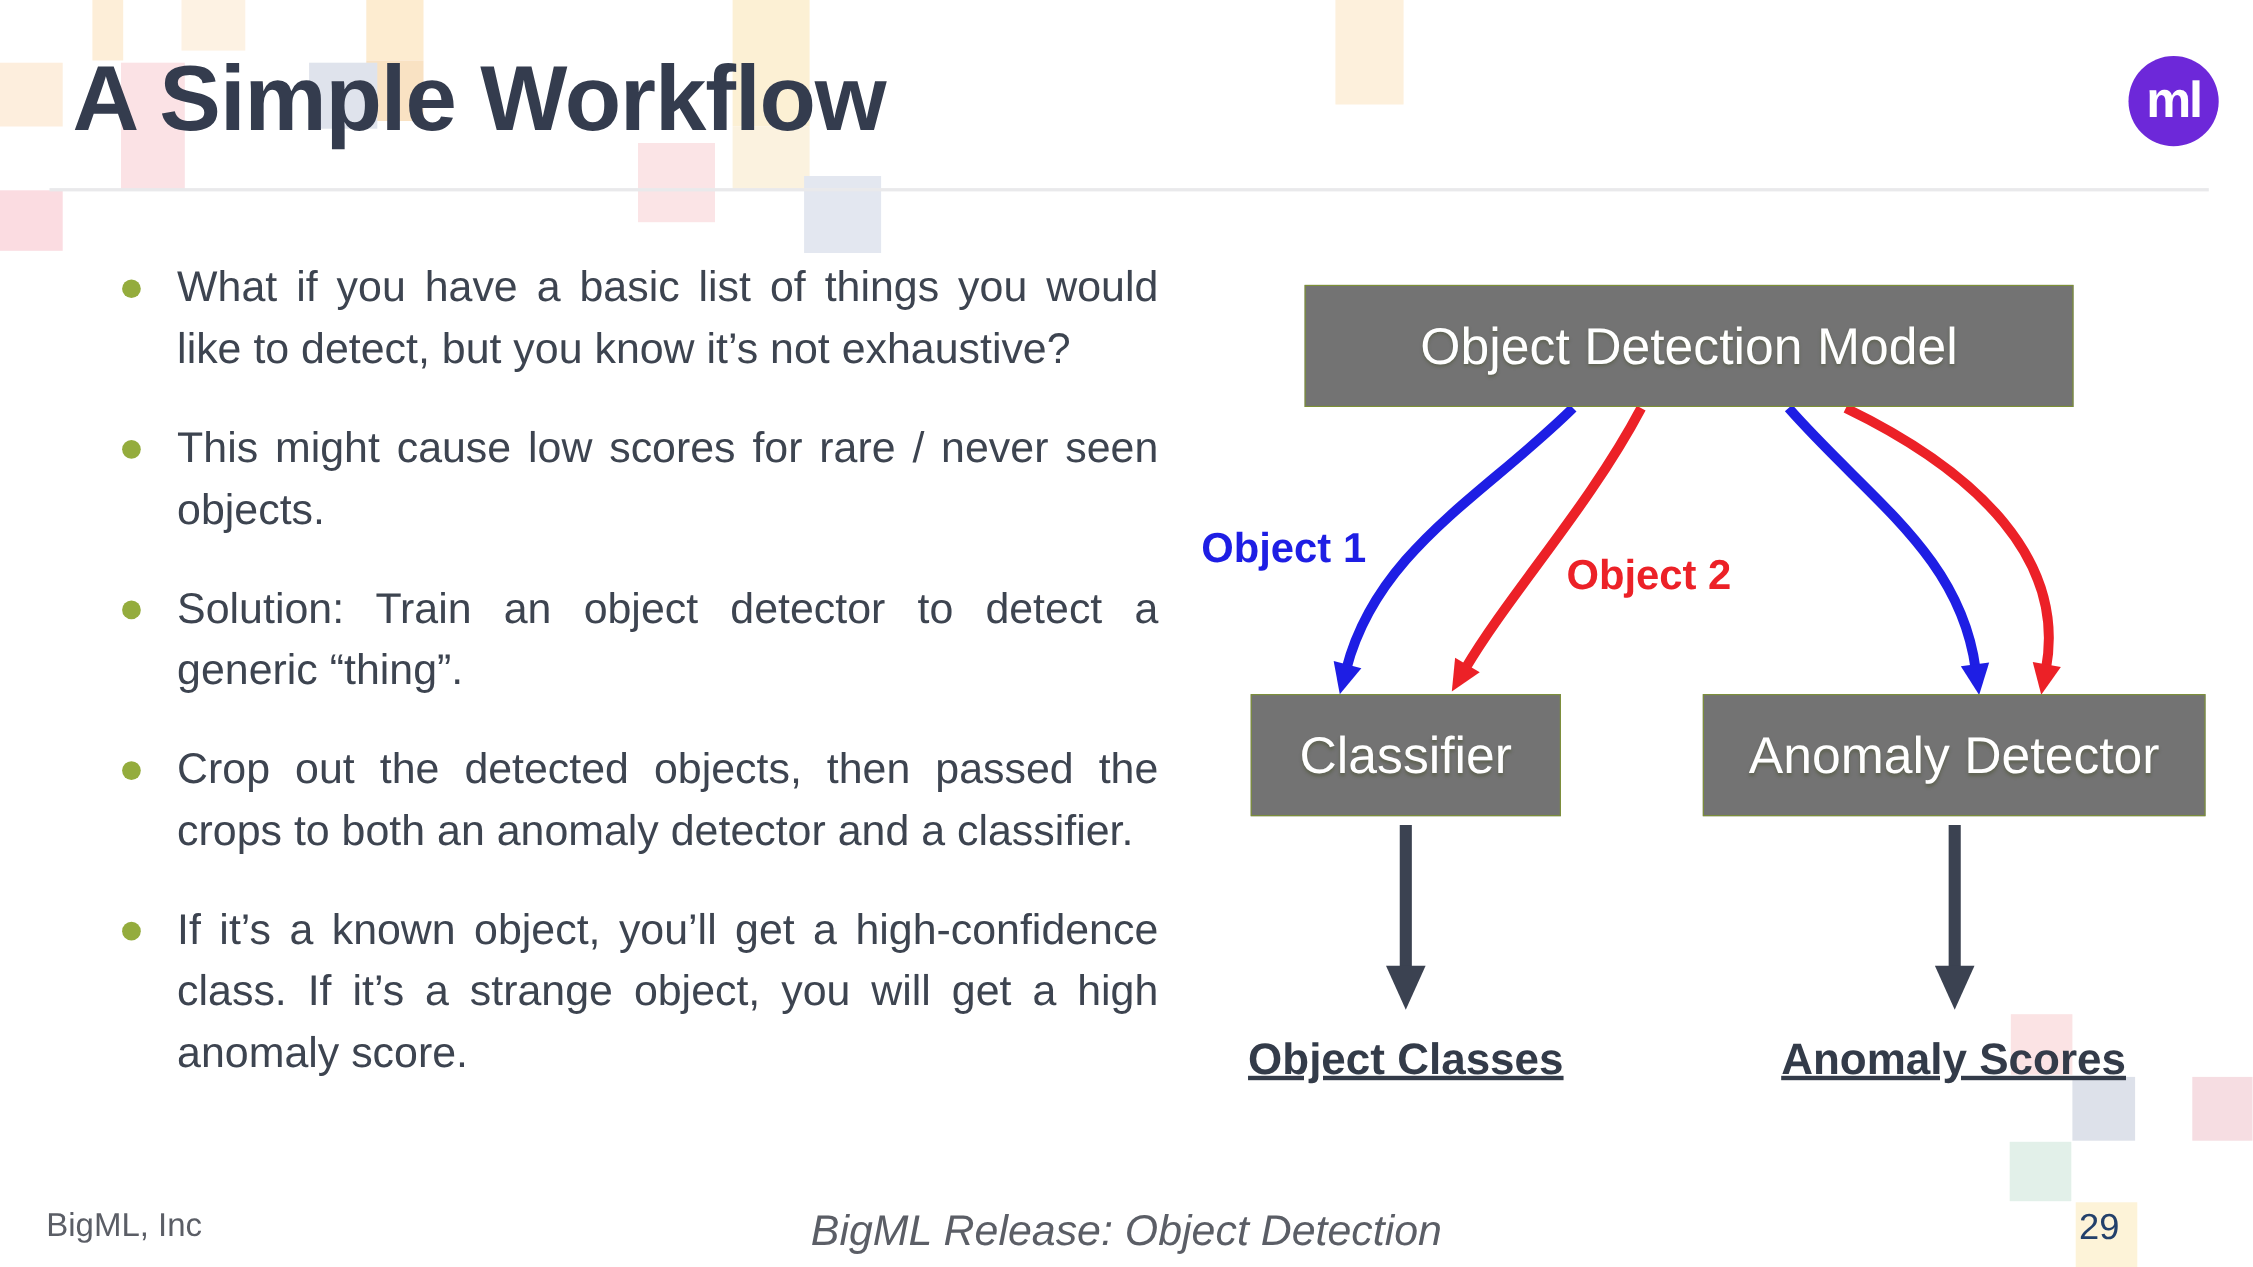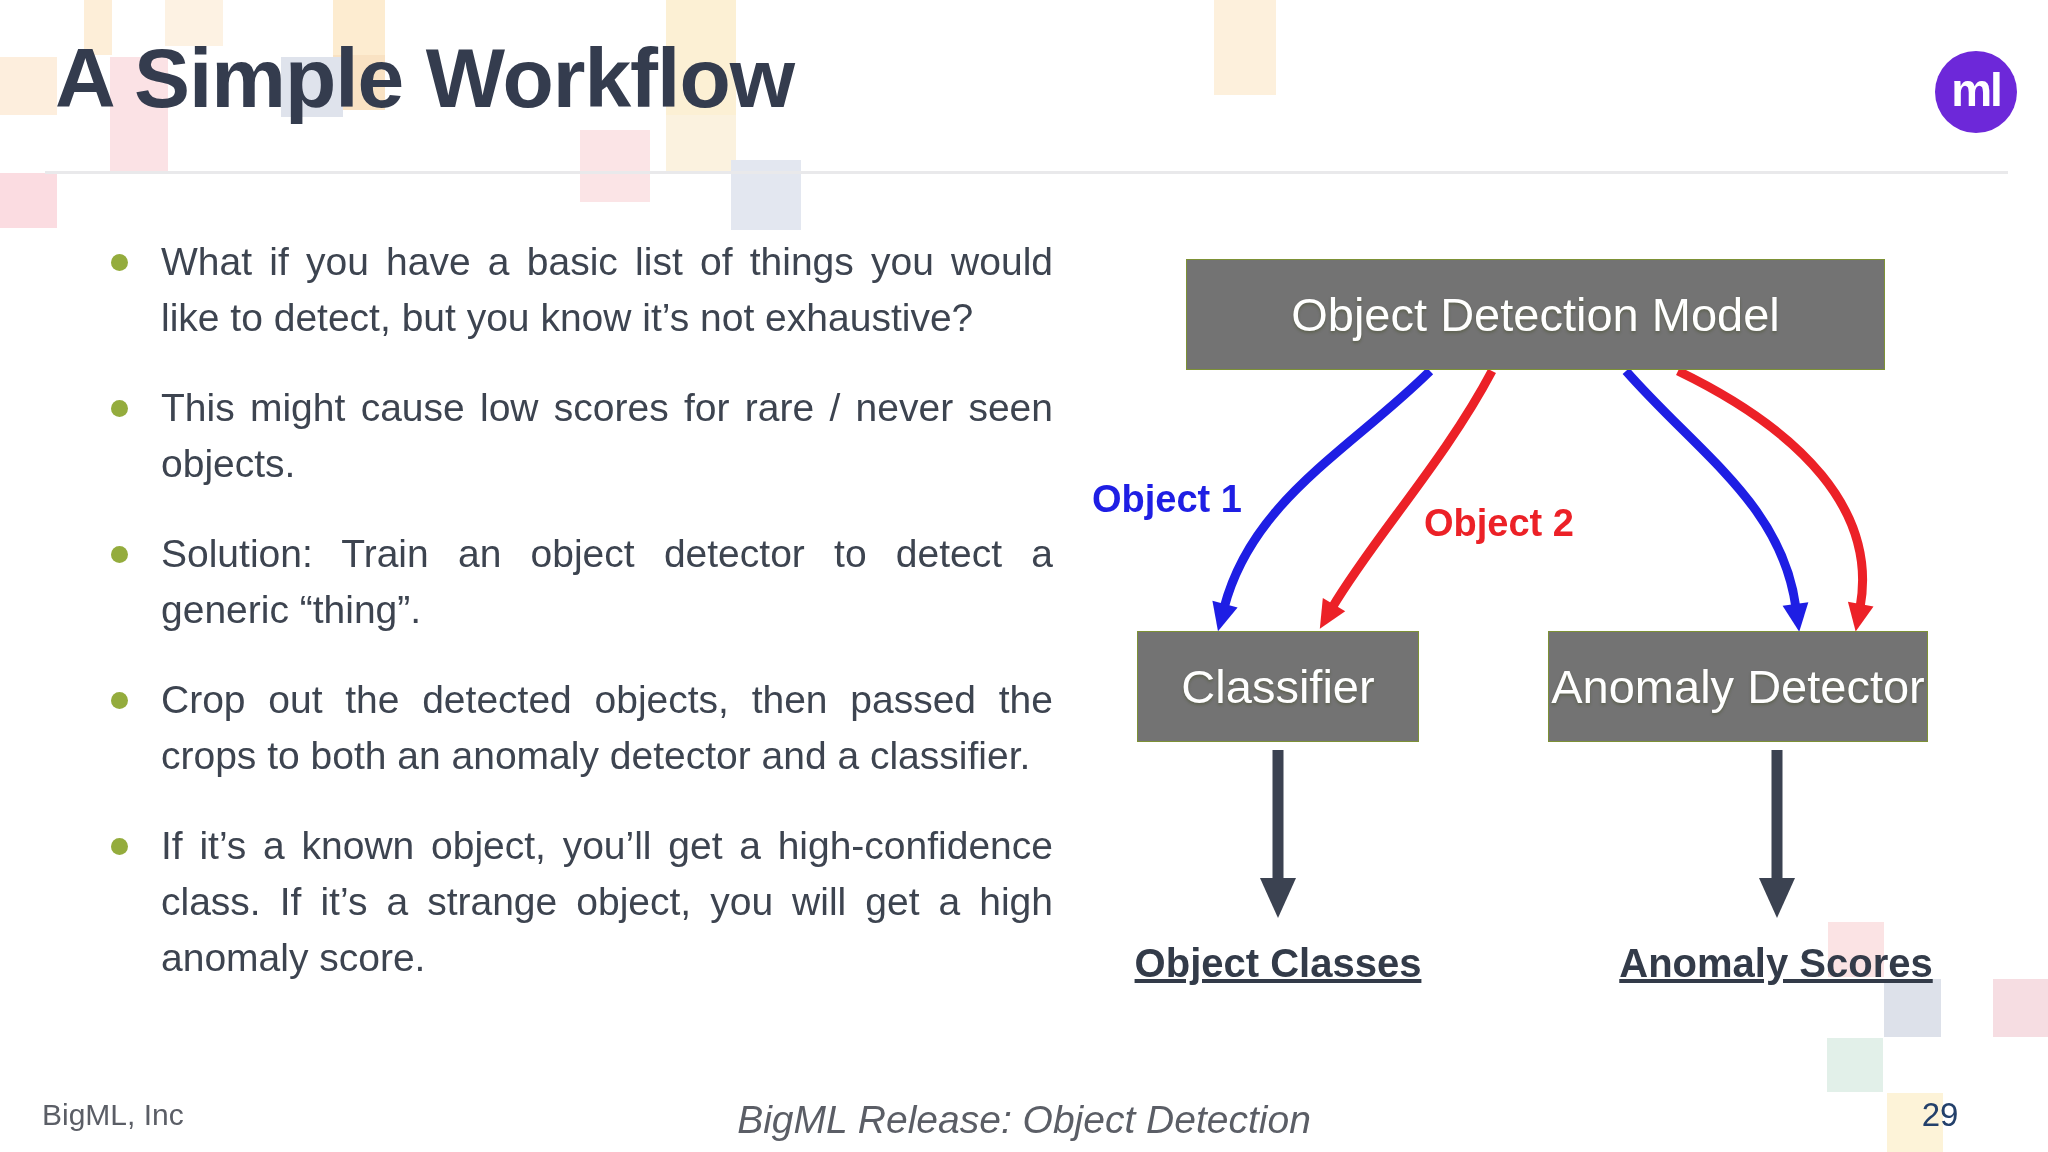--- a/index.html
+++ b/index.html
@@ -4,21 +4,21 @@
 <style>
   html,body { margin:0; padding:0; background:#fff; }
   .slide {
     position:relative; width:2048px; height:1152px; overflow:hidden;
     background:#ffffff; font-family:"Liberation Sans", sans-serif;
   }
   .sq { position:absolute; }
 
   
   .title {
-    position:absolute; left:55px; top:30px; margin:0;
+    position:absolute; left:55px; top:30px; margin:11px;
     font-size:84px; font-weight:700; color:#343C4E; letter-spacing:-1px;
     z-index:3;
   }
   .divider {
     position:absolute; left:45px; top:171px; width:1963px; height:3px;
     background:#e9e9eb; z-index:2;
   }
   .logo {
     position:absolute; left:1935px; top:51px; width:82px; height:82px;
     border-radius:50%; background:#6d28d9; z-index:3;
@@ -50,21 +50,21 @@
     display:flex; align-items:center; justify-content:center; z-index:3;
     box-sizing:border-box;
   }
   .node span {
     color:#ffffff; font-size:47px;
     text-shadow:0 2px 3px rgba(55,65,15,0.35);
     white-space:nowrap;
   }
   .node-model      { left:1186px; top:259px; width:699px; height:111px; }
   .node-classifier { left:1137px; top:631px; width:282px; height:111px; }
-  .node-anomaly    { left:1548px; top:631px; width:380px; height:111px; }
+  .node-anomaly    { left:1548px; top:631px; width:457px; height:111px; }
 
   .arrow-label { position:absolute; font-size:38px; font-weight:700; z-index:3; white-space:nowrap; }
   .label-object1 { left:1092px; top:478px; color:#1E1EE4; }
   .label-object2 { left:1424px; top:502px; color:#EC2127; }
 
   .out-label {
     position:absolute; top:941px; width:460px; text-align:center;
     font-size:40px; font-weight:700; color:#333B49; z-index:3; white-space:nowrap;text-decoration:underline;
   }
   .out-classes { left:1048px; }
@@ -74,21 +74,21 @@
 
   
   .footer-left {
     position:absolute; left:42px; top:1098px; font-size:30px; color:#5B5E66; z-index:3;
   }
   .footer-center {
     position:absolute; left:524px; top:1098px; width:1000px; text-align:center;
     font-size:39px; font-style:italic; color:#5B5E66; z-index:3;
   }
   .page-number {
-    position:absolute; left:1890px; top:1096px; width:100px; text-align:center;
+    position:absolute; left:1890px; top:1096px; width:100px; text-align:left;
     font-size:33px; color:#23406B; z-index:3;
   }
 </style>
 </head>
 <body>
 
 <div class="slide">
 
   <div>
     <div class="sq" style="left:84px;top:0;width:28px;height:55px;background:#fdeed8;"></div>

